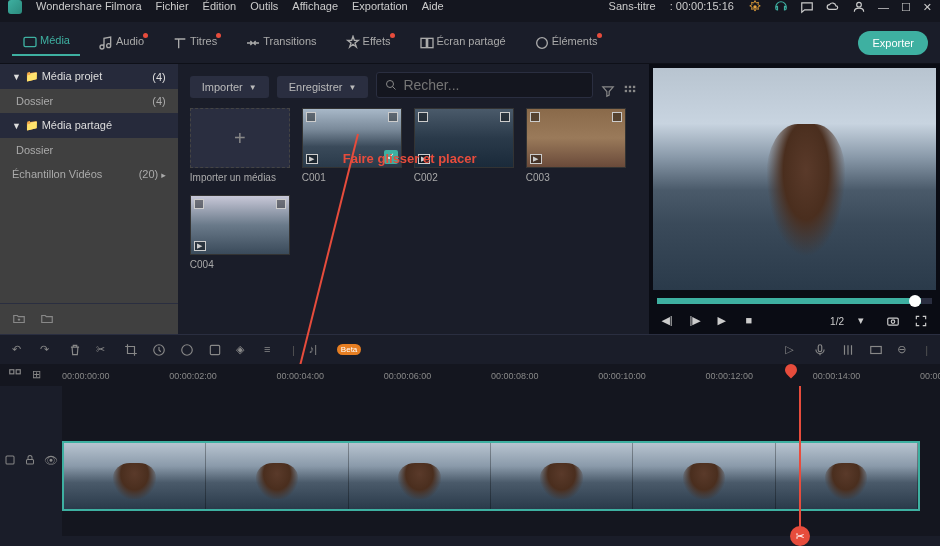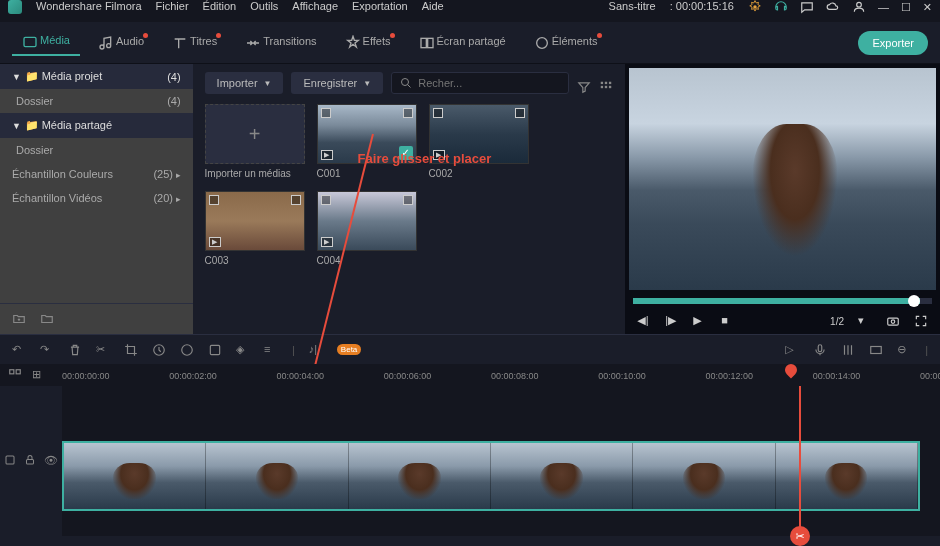--- a/index.html
+++ b/index.html
@@ -20,21 +20,21 @@
 .sb-item{display:flex;justify-content:space-between;align-items:center;padding:6px 12px;color:#aaa;cursor:pointer}
 .sb-item.header{background:#262a3b;color:#ddd;font-weight:500}
 .sb-item.sub{padding-left:16px}
 .sb-item .arr{margin-right:4px;font-size:9px}
 .sb-footer{margin-top:auto;display:flex;gap:14px;padding:8px 12px;border-top:1px solid #2a2e40}
 .sb-footer .fi{width:14px;height:14px;cursor:pointer}
 .media-panel{flex:1;background:#1a1d29;padding:8px 12px;position:relative}
 .media-toolbar{display:flex;align-items:flex-end;gap:8px;margin-bottom:10px}
 .mt-btn{background:#2a2e40;padding:5px 12px;border-radius:3px;cursor:pointer;display:flex;align-items:center;gap:6px;color:#bbb}
 .mt-search{flex:1;display:flex;align-items:center;background:#14161f;border:1px solid #2a2e40;border-radius:3px;padding:4px 8px;gap:6px}
-.mt-search input{background:none;border:none;color:#bbb;outline:none;flex:1;font-size:11px}
+.mt-search input{background:none;border:none;color:#bbb;outline:none;flex:1;font-size:14px}
 .mt-icon{width:14px;height:14px;cursor:pointer;color:#888}
 .media-grid{display:flex;flex-wrap:wrap;gap:12px}
 .media-item{width:100px}
 .media-thumb{width:100px;height:60px;background:#2a2e40;border:1px solid #333;position:relative;display:flex;align-items:center;justify-content:center}
 .media-thumb.import{border:1px dashed #444}
 .media-thumb .plus{font-size:20px;color:#888}
 .media-thumb .badge-tl{position:absolute;top:3px;left:3px;width:10px;height:10px;border:1px solid #ccc;background:rgba(0,0,0,.4)}
 .media-thumb .badge-tr{position:absolute;top:3px;right:3px;width:10px;height:10px;border:1px solid #ccc;background:rgba(0,0,0,.4)}
 .media-thumb .badge-bl{position:absolute;bottom:3px;left:3px;width:12px;height:10px;border:1px solid #ccc;background:rgba(0,0,0,.4);font-size:7px;color:#ccc;text-align:center}
 .media-thumb .check{position:absolute;bottom:3px;right:3px;width:14px;height:14px;background:#3eb0a1;color:#fff;font-size:10px;text-align:center;line-height:14px;border-radius:2px}
@@ -200,24 +200,20 @@
       <span>(4)</span>
     </div>
     <div class="sb-item header">
       <span><span class="arr">▼</span>📁 <span>Média partagé</span></span>
       <span></span>
     </div>
     <div class="sb-item sub">
       <span>Dossier</span>
     </div>
     <div class="sb-item">
-      <span>Échantillon Couleurs</span>
-      <span><span>(25)</span> <span style="font-size:9px">▸</span></span>
-    </div>
-    <div class="sb-item">
       <span>Échantillon Vidéos</span>
       <span><span>(20)</span> <span style="font-size:9px">▸</span></span>
     </div>
     <div class="sb-footer">
       <span class="fi">
           <svg viewBox="0 0 24 24" fill="none" stroke="#888" stroke-width="2">
             <path d="M3 6h6l2 2h10v10H3z"></path>
             <path d="M12 11v4m-2-2h4"></path>
           </svg>
         </span>

